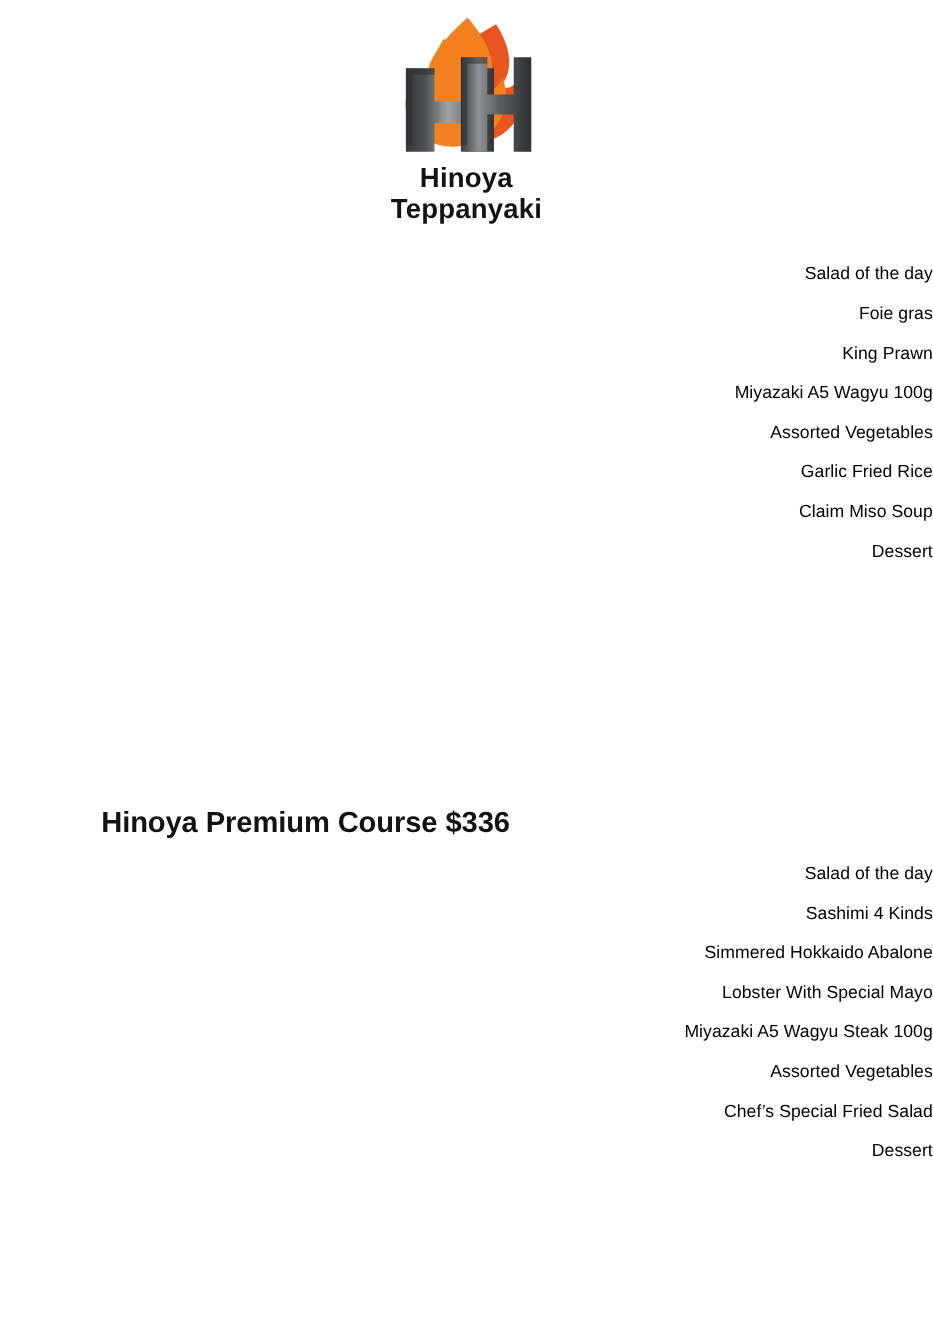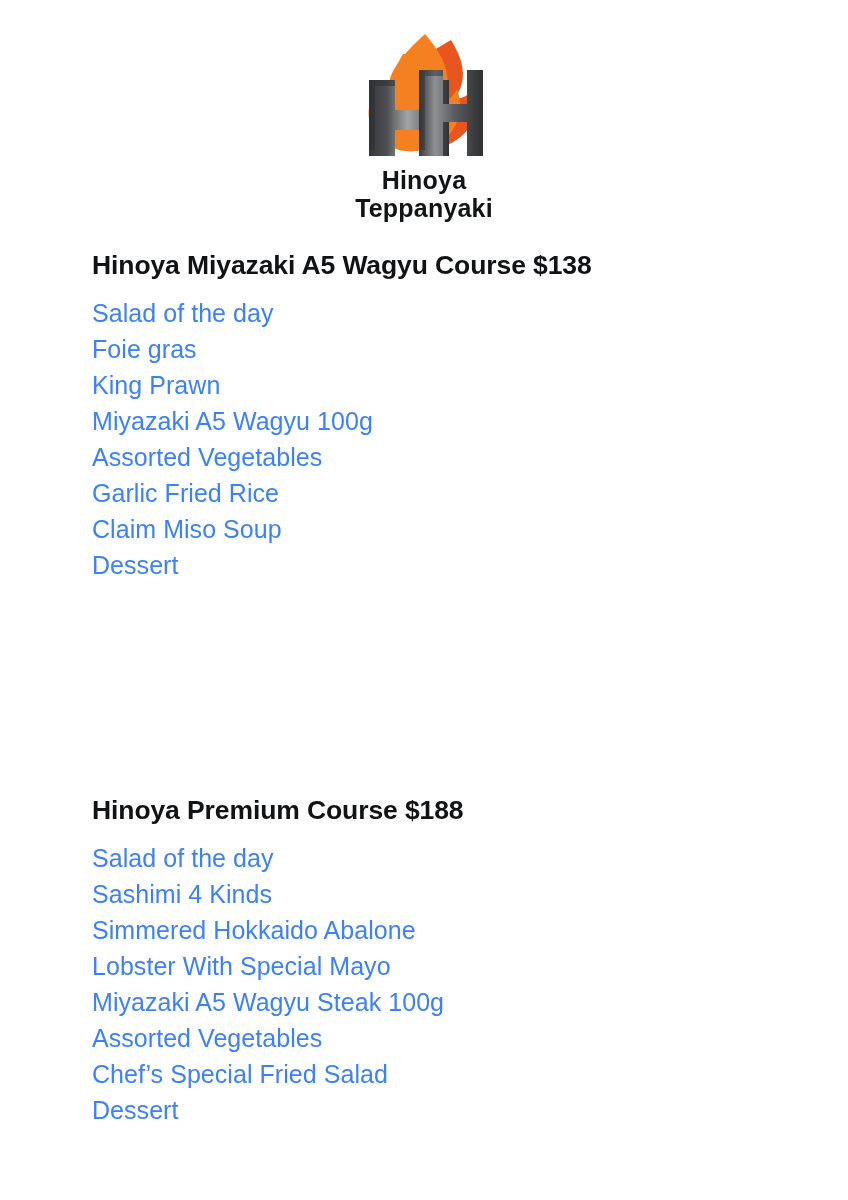--- a/index.html
+++ b/index.html
@@ -19,21 +19,21 @@
     position: relative;
     width: 848px;
     height: 1200px;
     background: #ffffff;
     box-sizing: border-box;
   }
 
   
   .logo-block {
     width: 100%;
-    padding-top: 32px;
+    padding-top: 14px;
     display: flex;
     flex-direction: column;
     align-items: center;
   }
   .logo-mark {
     width: 130px;
     height: 132px;
     display: block;
   }
   .logo-wordmark {
@@ -68,26 +68,27 @@
     color: #101214;
     margin: 0 0 14px 0;
     white-space: nowrap;
   }
   .course-items {
     list-style: none;
     margin: 0;
     padding: 0;
   }
   .course-items li {
-    font-size: 25px;
+    font-size: 16px;
     font-weight: normal;
     line-height: 36px;
-    color: #3b82f6;
+    color: #000000;
     letter-spacing: 0.05px;
     white-space: nowrap;
+    text-align: right;
   }
 
   .section-gap-1 { height: 28px; }
 </style>
 </head>
 <body>
 
 <div class="page">
 
   <div class="logo-block">
@@ -135,35 +136,34 @@
       <span class="w-line">Hinoya</span>
       <span class="w-line">Teppanyaki</span>
     </div>
   </div>
 
   <div class="section-gap-1"></div>
 
   <div class="menu">
 
     <section class="course">
-      <h2 class="course-title">Hinoya Miyazaki A5 Wagyu Course $138</h2>
       <ul class="course-items">
         <li>Salad of the day</li>
         <li>Foie gras</li>
         <li>King Prawn</li>
         <li>Miyazaki A5 Wagyu 100g</li>
         <li>Assorted Vegetables</li>
         <li>Garlic Fried Rice</li>
         <li>Claim Miso Soup</li>
         <li>Dessert</li>
       </ul>
     </section>
 
     <section class="course">
-      <h2 class="course-title">Hinoya Premium Course $188</h2>
+      <h2 class="course-title">Hinoya Premium Course $336</h2>
       <ul class="course-items">
         <li>Salad of the day</li>
         <li>Sashimi 4 Kinds</li>
         <li>Simmered Hokkaido Abalone</li>
         <li>Lobster With Special Mayo</li>
         <li>Miyazaki A5 Wagyu Steak 100g</li>
         <li>Assorted Vegetables</li>
         <li>Chef’s Special Fried Salad</li>
         <li>Dessert</li>
       </ul>

